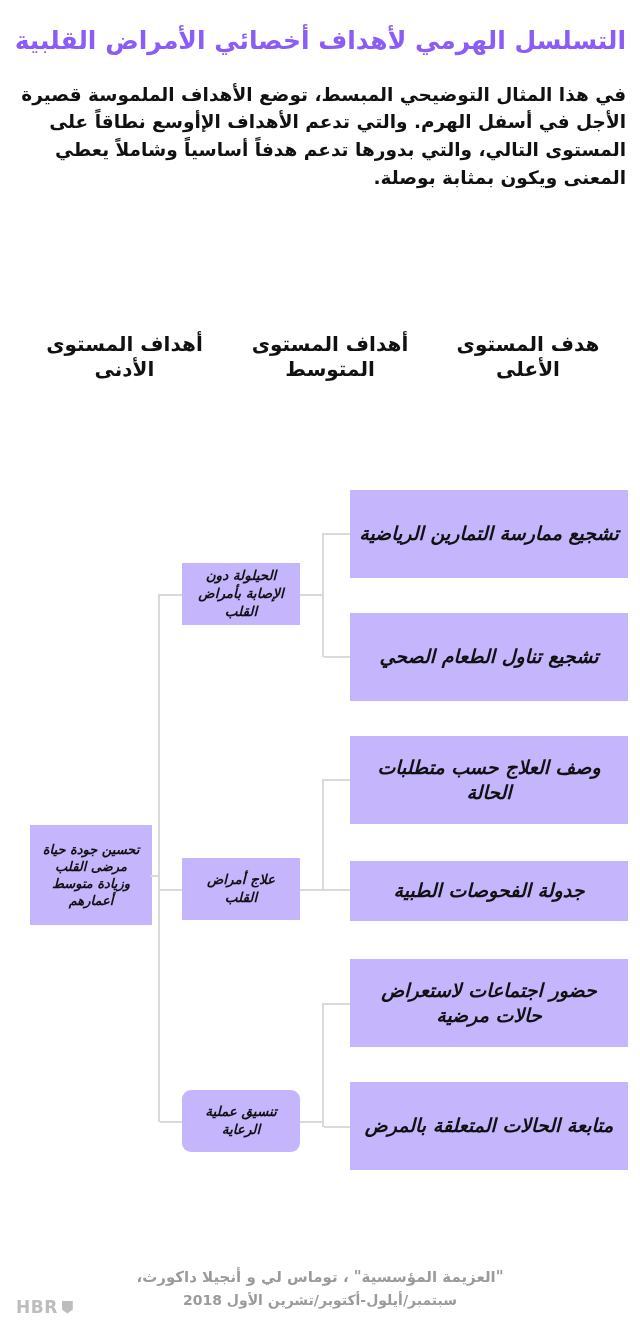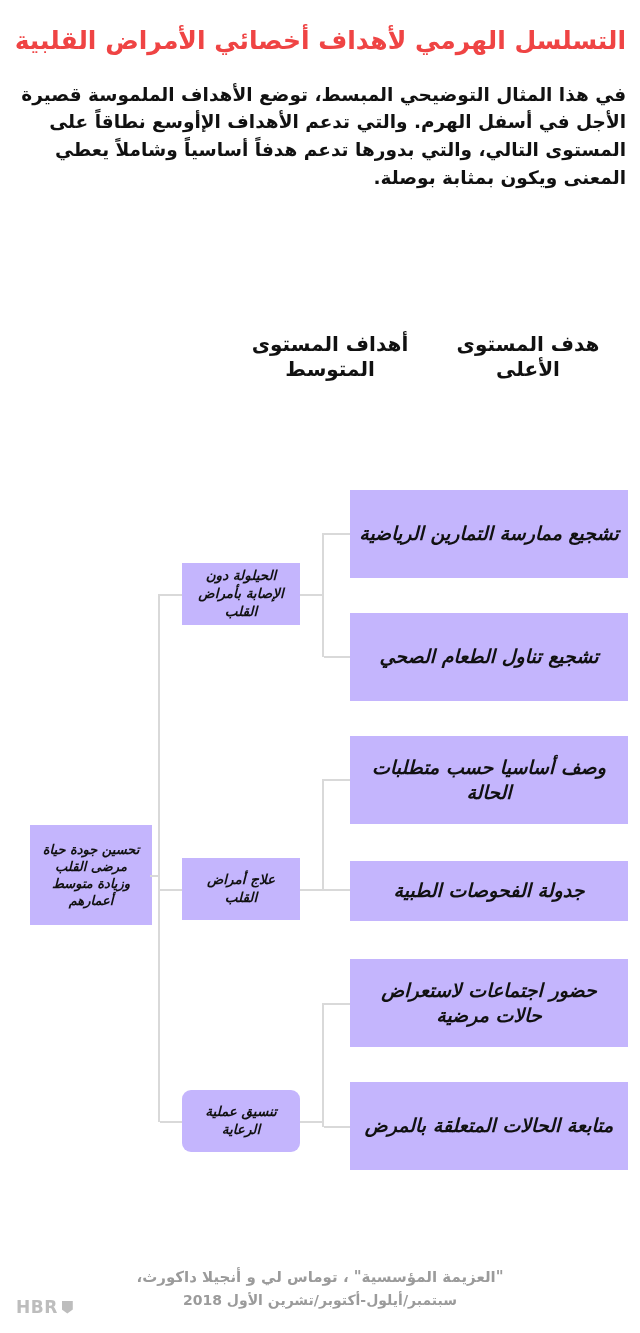--- a/index.html
+++ b/index.html
@@ -25,21 +25,21 @@
 
   
   .title {
     position: absolute;
     top: 8px;
     right: 14px;
     left: 14px;
     font-size: 25px;
     font-weight: bold;
     line-height: 1.25;
-    color: #ef4444;
+    color: #8b5cf6;
   }
 
   .intro {
     position: absolute;
     top: 62px;
     right: 14px;
     left: 14px;
     text-align: right;
     font-size: 18.5px;
     font-weight: bold;
@@ -163,27 +163,28 @@
 
 <div class="page">
 
   <h1 class="title">التسلسل الهرمي لأهداف أخصائي الأمراض القلبية</h1>
 
   <p class="intro">في هذا المثال التوضيحي المبسط، توضع الأهداف الملموسة قصيرة الأجل في أسفل الهرم. والتي تدعم الأهداف الإأوسع نطاقاً على المستوى التالي، والتي بدورها تدعم هدفاً أساسياً وشاملاً يعطي المعنى ويكون بمثابة بوصلة.</p>
 
   <div class="col-heads">
     <div class="col-head lvl-top">هدف المستوى الأعلى</div>
     <div class="col-head lvl-mid">أهداف المستوى المتوسط</div>
+    <div class="col-head lvl-low">أهداف المستوى الأدنى</div>
   </div>
 
   <div class="diagram">
 
     <div class="node low" style="top: 20px;">تشجيع ممارسة التمارين الرياضية</div>
     <div class="node low" style="top: 143px;">تشجيع تناول الطعام الصحي</div>
-    <div class="node low" style="top: 266px;">وصف أساسيا حسب متطلبات الحالة</div>
+    <div class="node low" style="top: 266px;">وصف العلاج حسب متطلبات الحالة</div>
     <div class="node low" style="top: 391px; height: 60px;">جدولة الفحوصات الطبية</div>
     <div class="node low" style="top: 489px;">حضور اجتماعات لاستعراض حالات مرضية</div>
     <div class="node low" style="top: 612px;">متابعة الحالات المتعلقة بالمرض</div>
 
     <div class="node mid" style="top: 93px;">الحيلولة دون الإصابة بأمراض القلب</div>
     <div class="node mid" style="top: 388px;">علاج أمراض القلب</div>
     <div class="node mid" style="top: 620px; border-radius: 9px;">تنسيق عملية الرعاية</div>
 
     <div class="node top" style="top: 355px;">تحسين جودة حياة مرضى القلب وزيادة متوسط أعمارهم</div>
 

